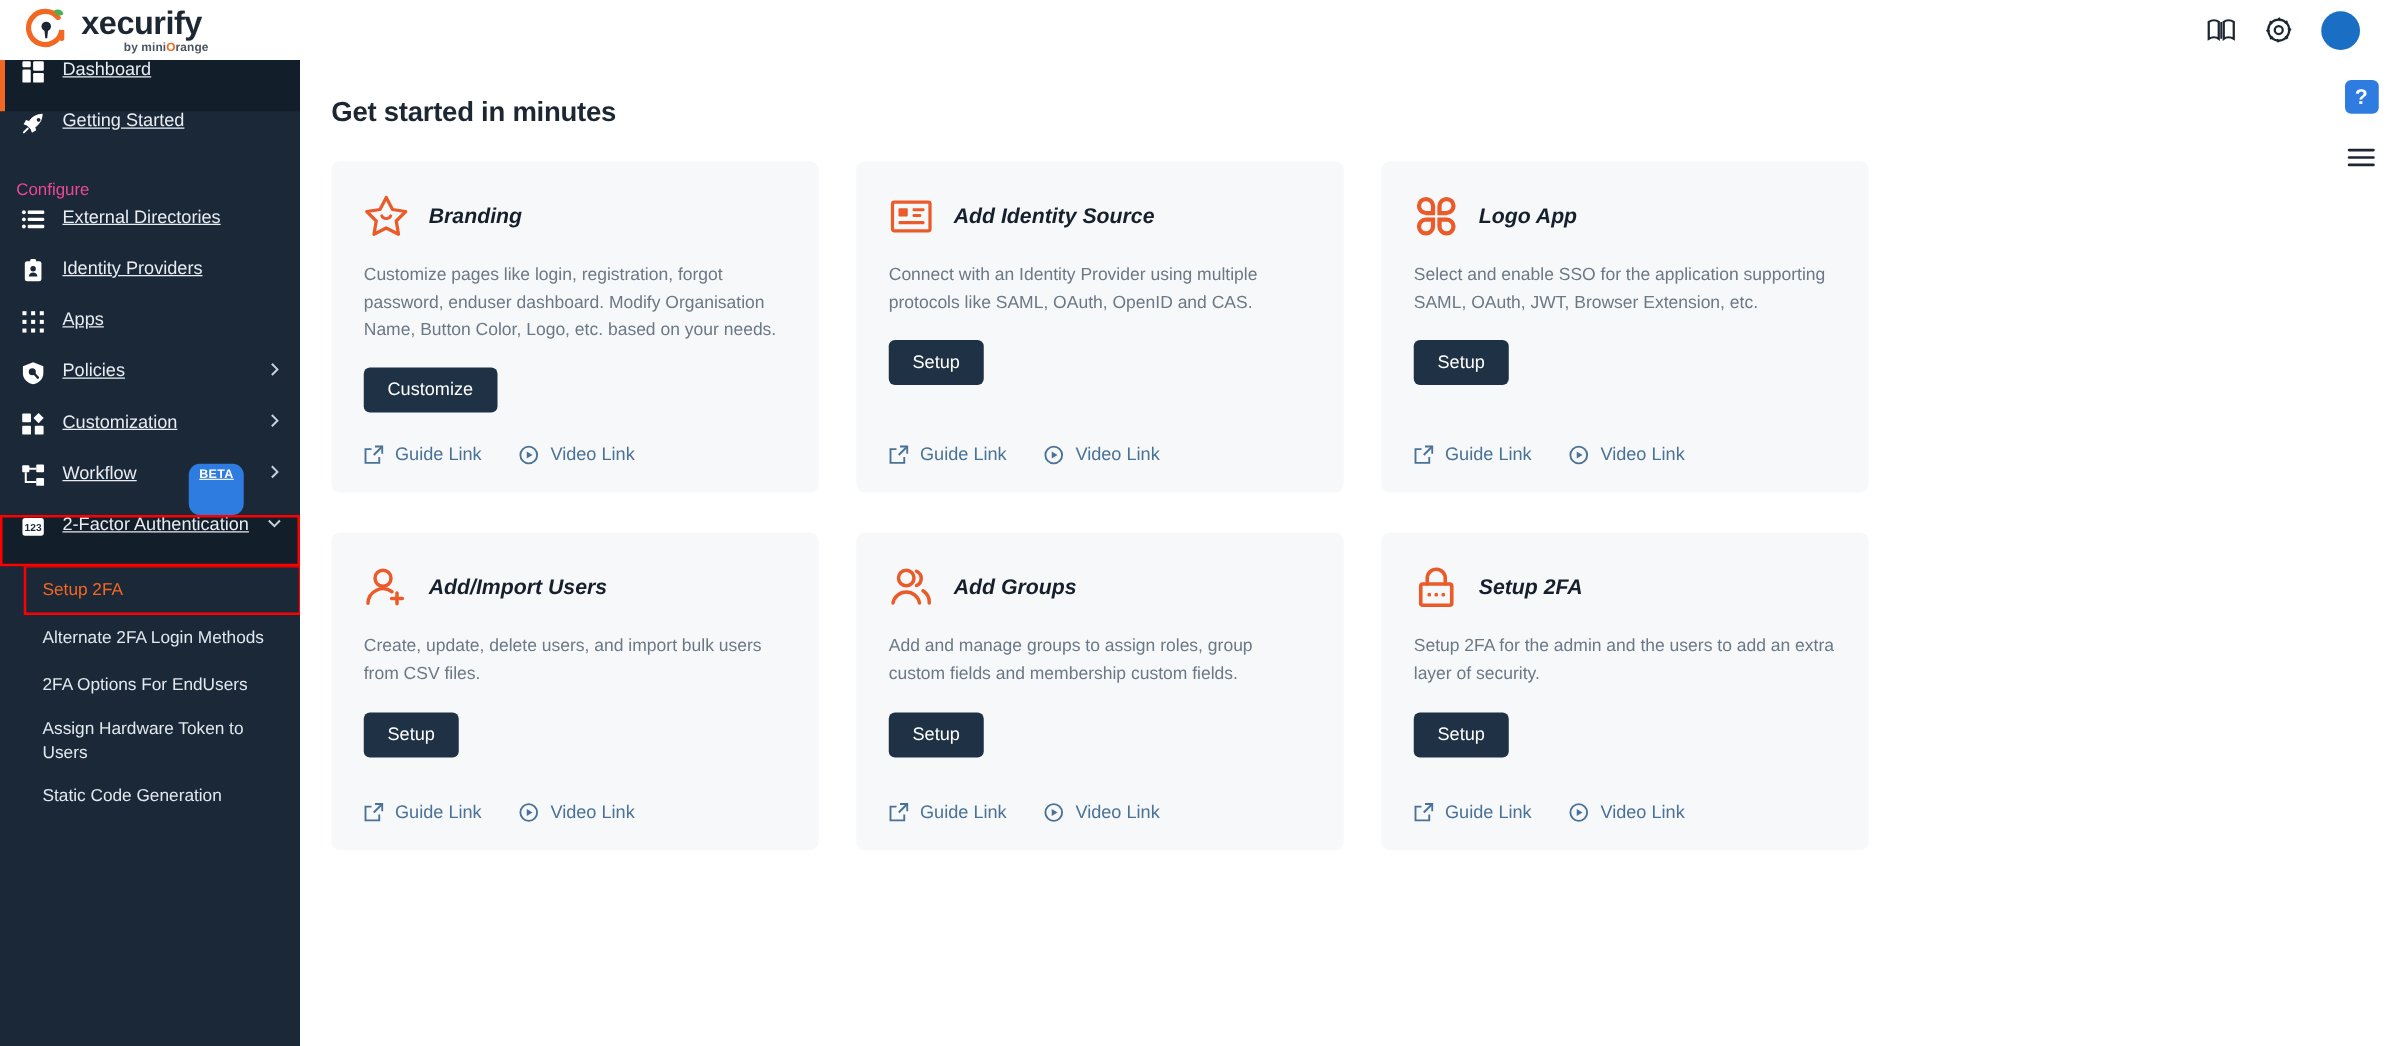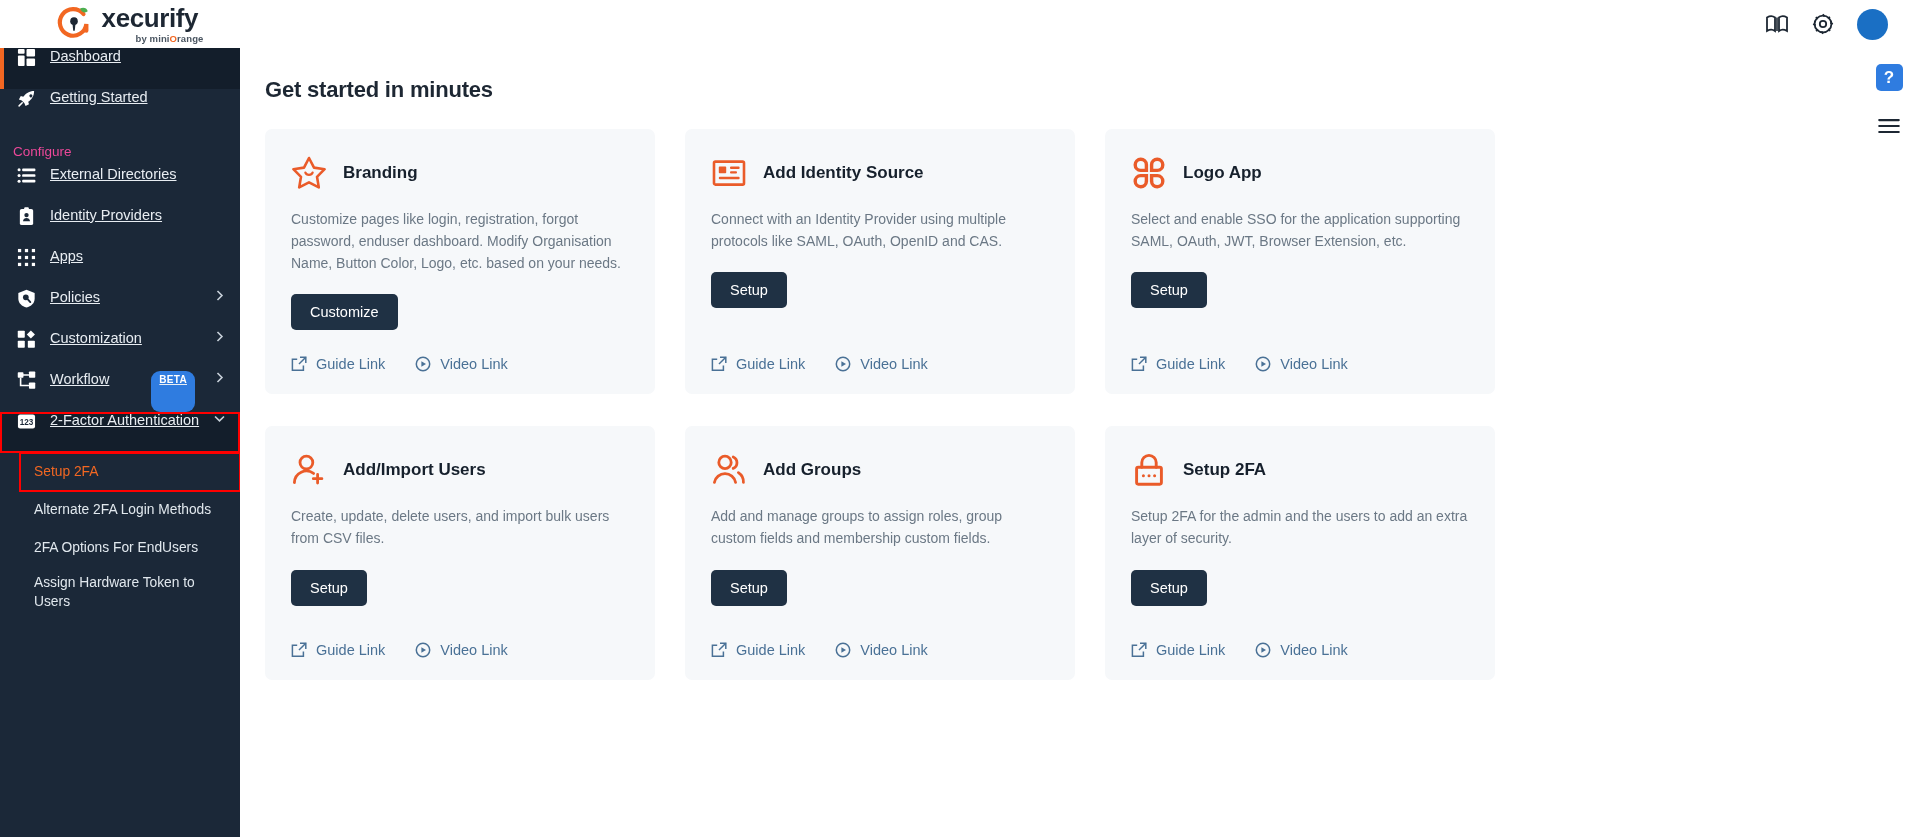--- a/index.html
+++ b/index.html
@@ -19,21 +19,20 @@
     width: 1918px; height: 48px;
     background: #ffffff;
     display: flex; align-items: center;
     z-index: 20;
   }
   .logo-zone {
     width: 240px; height: 48px;
     display: flex; align-items: center;
     padding-left: 18px; gap: 9px;
     background: #ffffff;
-    justify-content: center;
   }
   .logo-mark { width: 38px; height: 38px; flex: 0 0 38px; }
   .logo-text { display: flex; flex-direction: column; line-height: 1; }
   .logo-word {
     font-size: 26px; font-weight: 700; letter-spacing: -0.4px;
     color: #1d2733;
   }
   .logo-sub {
     font-size: 9.5px; font-weight: 700; color: #4a5561;
     margin-top: 3px; margin-left: 34px; letter-spacing: 0.1px;
@@ -130,21 +129,21 @@
   }
   .card {
     background: #f6f8fa;
     border-radius: 7px;
     padding: 26px 26px 22px 26px;
     min-height: 254px;
     display: flex; flex-direction: column;
   }
   .card-head { display: flex; align-items: center; gap: 16px; margin-bottom: 17px; }
   .card-ico { width: 36px; height: 36px; flex: 0 0 36px; color: #ea5b29; display: block; }
-  .card-title { font-size: 17px; font-weight: 700; color: #16202c; }
+  .card-title { font-size: 17px; font-weight: 700; color: #16202c; font-style: italic; }
   .card-desc {
     font-size: 14px; color: #6b7885; line-height: 1.58;
     margin-bottom: 20px;
   }
   .btn {
     display: inline-flex; align-items: center; justify-content: center;
     background: #1f3144; color: #ffffff;
     font-size: 14.5px;
     border: none; border-radius: 5px;
     padding: 10px 19px;
@@ -329,20 +328,23 @@
       </div>
       <div class="sub-item">
         <span>Alternate 2FA Login Methods</span>
       </div>
       <div class="sub-item">
         <span>2FA Options For EndUsers</span>
       </div>
       <div class="sub-item">
         <span>Assign Hardware Token to Users</span>
       </div>
+      <div class="sub-item">
+        <span>Static Code Generation</span>
+      </div>
     </div>
   </div>
 
   <div class="main">
     <div class="page-title">Get started in minutes</div>
 
     <div class="grid">
 
       <div class="card">
         <div class="card-head">

